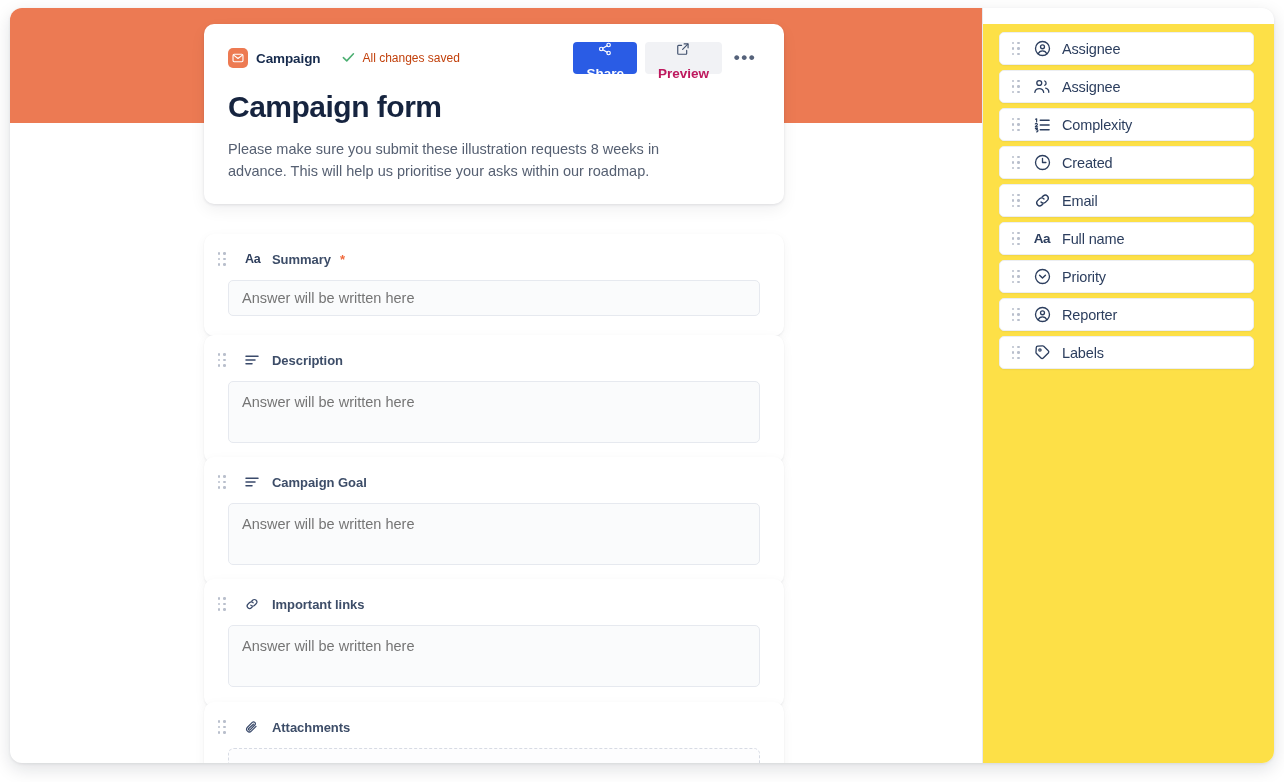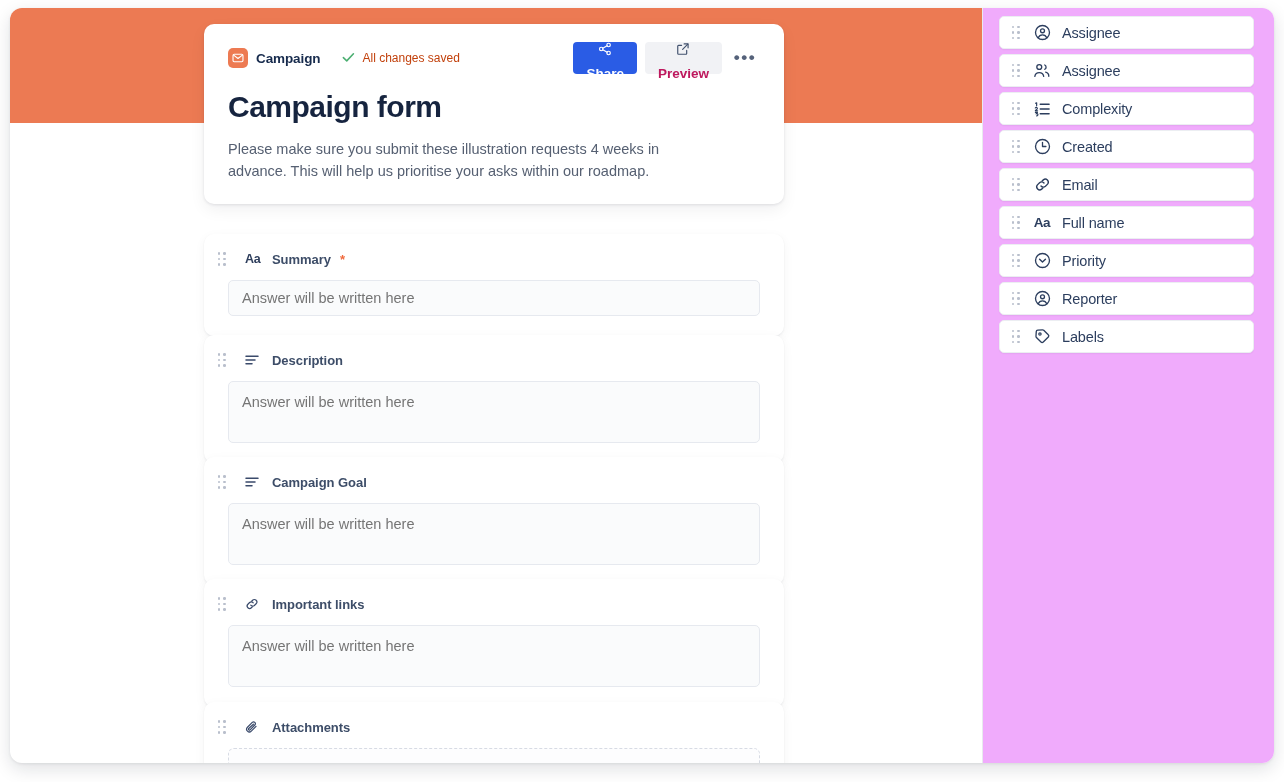--- a/index.html
+++ b/index.html
@@ -272,24 +272,24 @@
     top: 0;
     width: 1px;
     height: 755px;
     background: #e8eaee;
   }
 
   
   #field-panel {
     position: absolute;
     left: 973px;
-    top: 0;
+    top: 16px;
     width: 291px;
     height: 755px;
-    background: #f0abfc;
+    background: #fde047;
     padding: 8px 20px 0 16px;
     overflow: hidden;
   }
 
   .panel-item {
     display: flex;
     align-items: center;
     gap: 10px;
     height: 33px;
     margin-bottom: 5px;
@@ -377,21 +377,21 @@
               </svg>
             </span>
             <span>Preview</span>
           </button>
 
           <button class="btn btn-more">•••</button>
         </div>
       </div>
 
       <h1 id="form-title">Campaign form</h1>
-      <p id="form-description">Please make sure you submit these illustration requests 4 weeks in advance. This will help us prioritise your asks within our roadmap.</p>
+      <p id="form-description">Please make sure you submit these illustration requests 8 weeks in advance. This will help us prioritise your asks within our roadmap.</p>
     </div>
 
     <div class="field-card" style="top:226px;">
       <div class="field-head">
         <span class="drag-handle">
           <i></i>
             <i></i>
             <i></i>
             <i></i>
             <i></i>

